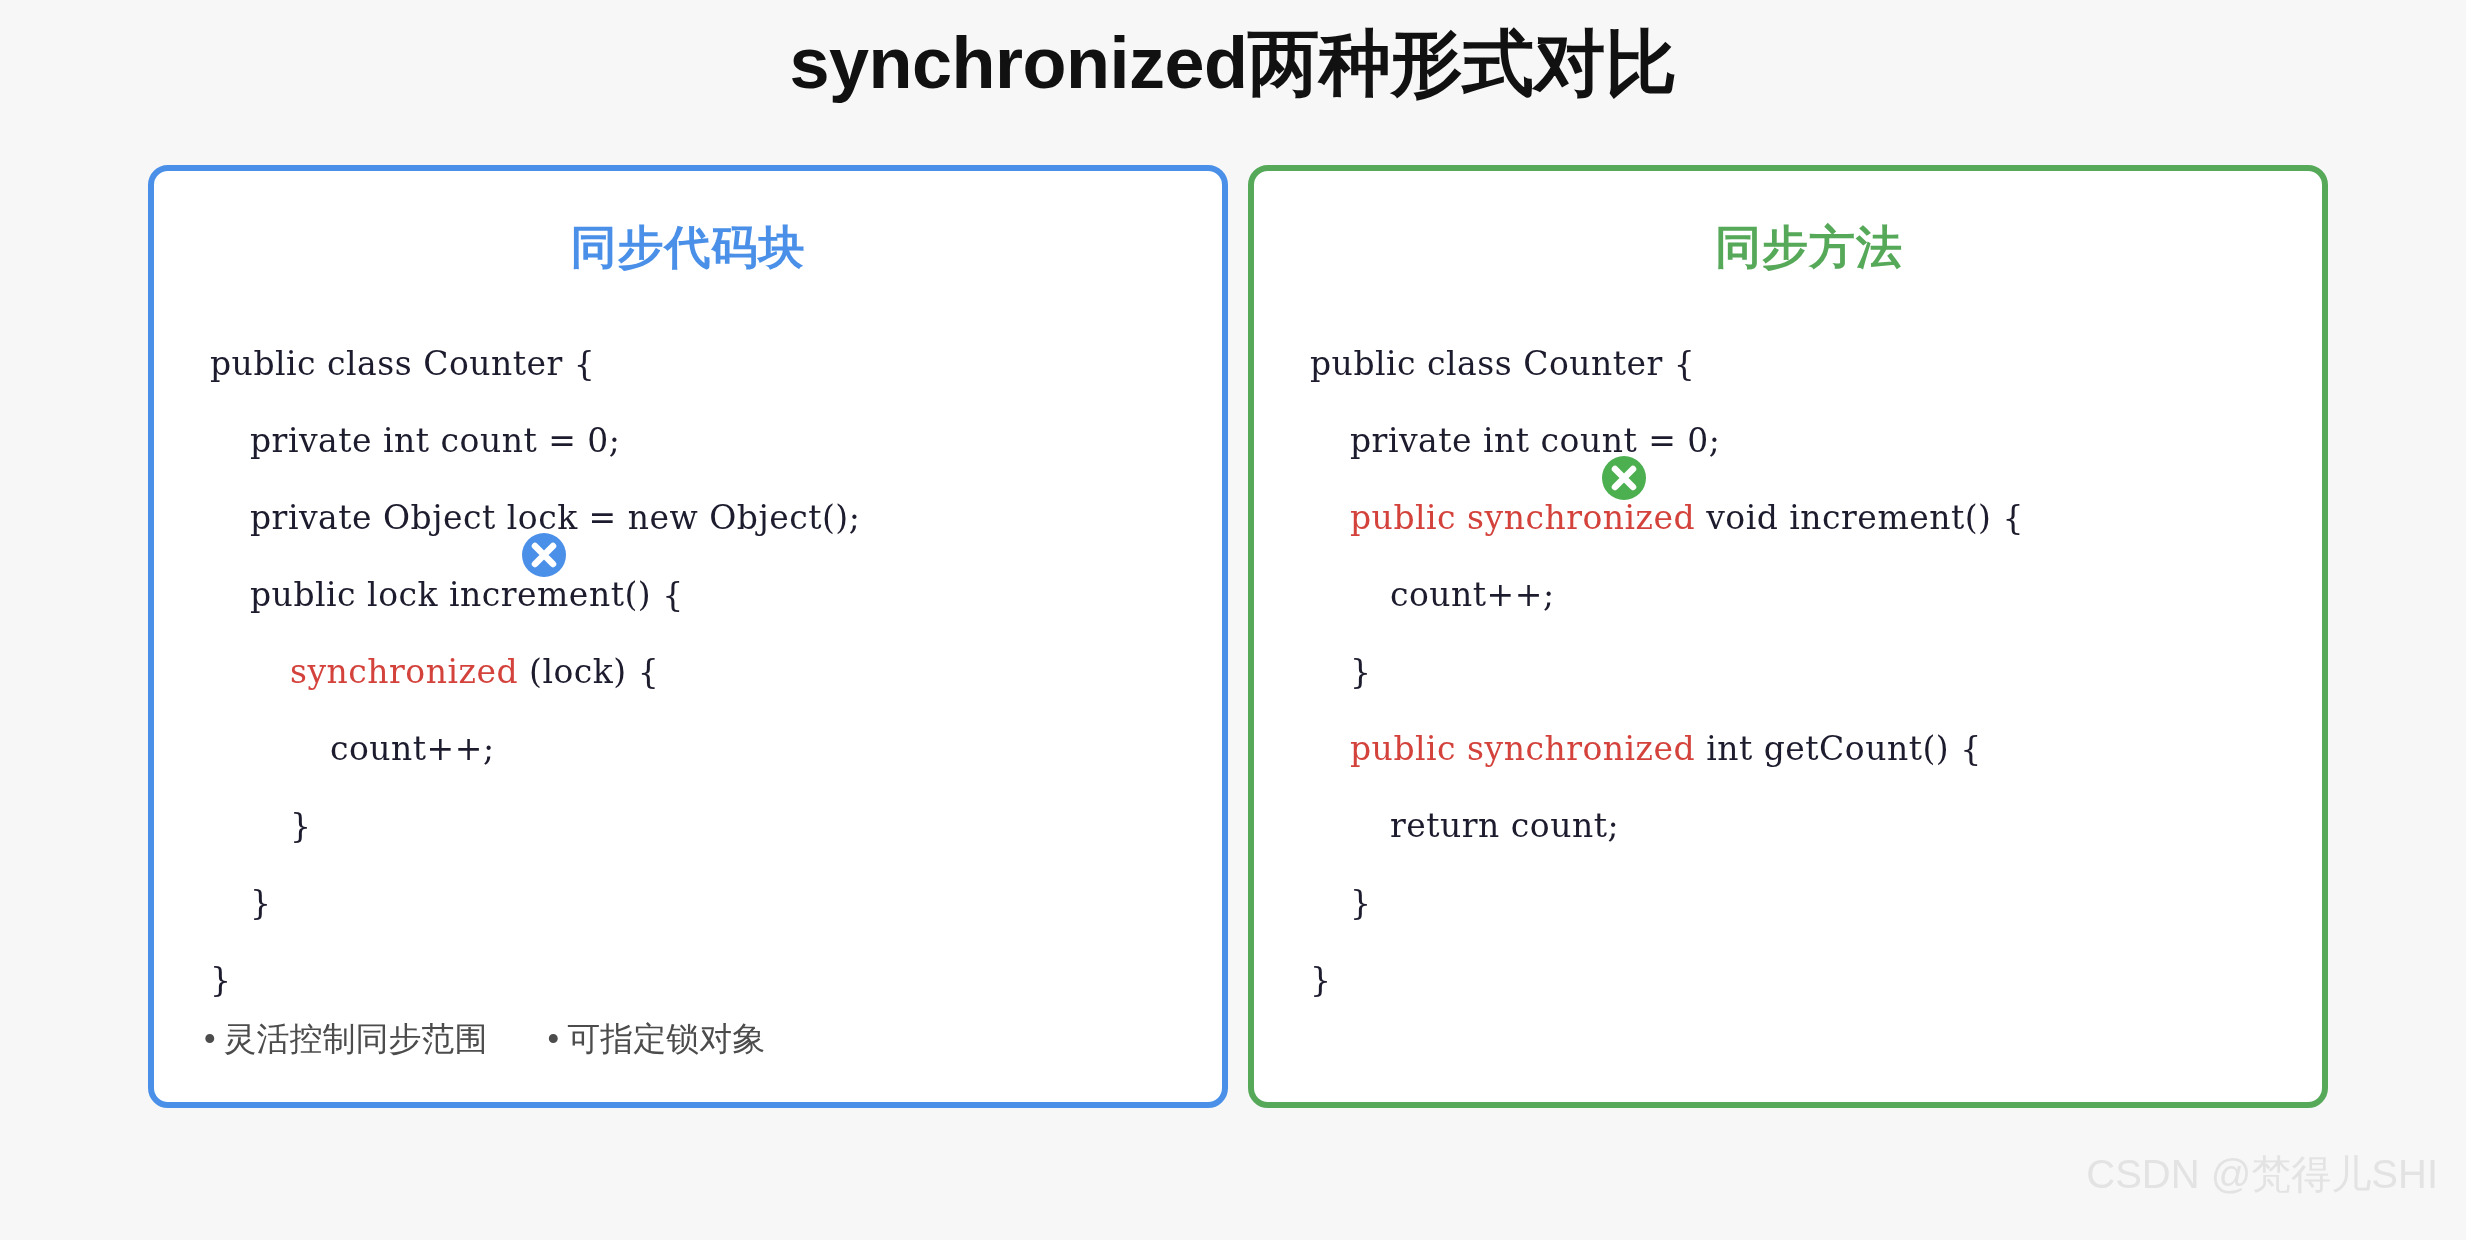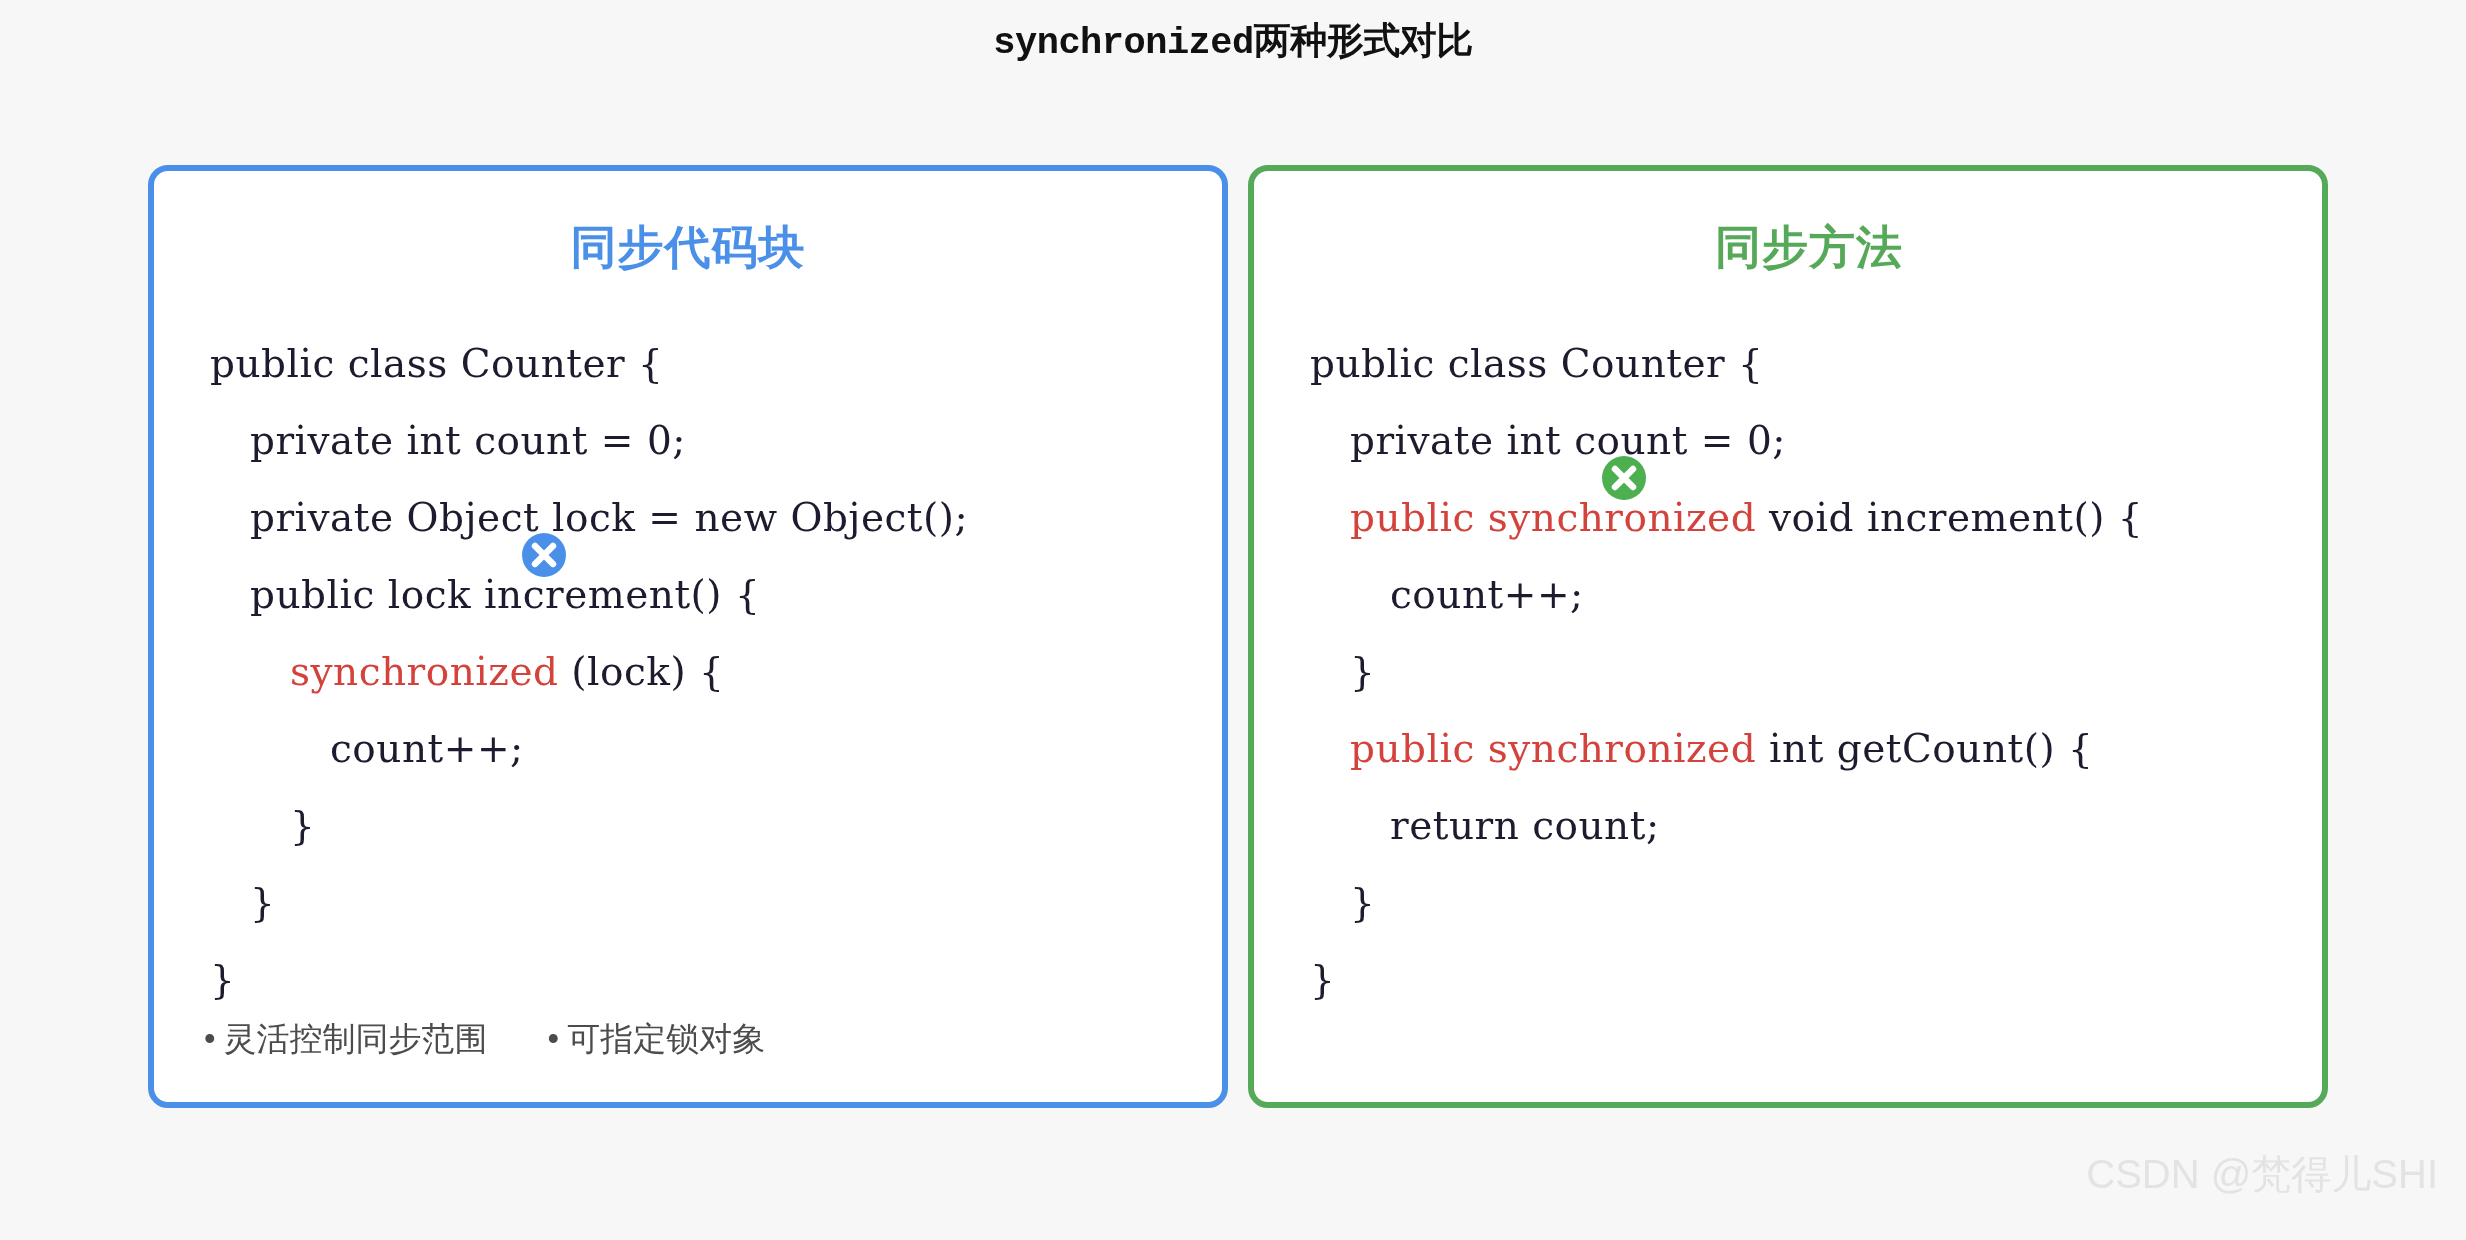--- a/index.html
+++ b/index.html
@@ -14,25 +14,25 @@
     overflow: hidden;
     position: relative;
   }
 
   .page-title {
     position: absolute;
     top: 16px;
     left: 0;
     width: 2466px;
     text-align: center;
-    font-size: 37px;
+    font-size: 72px;
     font-weight: bold;
     color: #111111;
     letter-spacing: -0.5px;
-    font-family: Liberation Mono, monospace;
+    font-family: Liberation Sans, sans-serif;
   }
 
   .panels {
     position: absolute;
     top: 165px;
     left: 148px;
     width: 2180px;
     height: 945px;
   }
 
@@ -57,21 +57,21 @@
     font-family: "Liberation Sans", sans-serif;
   }
   .title-blue  { color: #4a90e8; text-align: center; }
   .title-green { color: #57a95a; padding-left: 42px; }
 
   .code-area {
     position: relative;
     margin-top: 46px;
     padding-left: 56px;
     font-family: "DejaVu Serif", "Liberation Serif", serif;
-    font-size: 39px;
+    font-size: 33px;
     color: #1c1c2e;
     line-height: 1.0;
   }
   .code-line {
     height: 77px;
     line-height: 77px;
     white-space: pre;
     letter-spacing: 0.5px;
   }
   .kw-red { color: #d4423c; }

